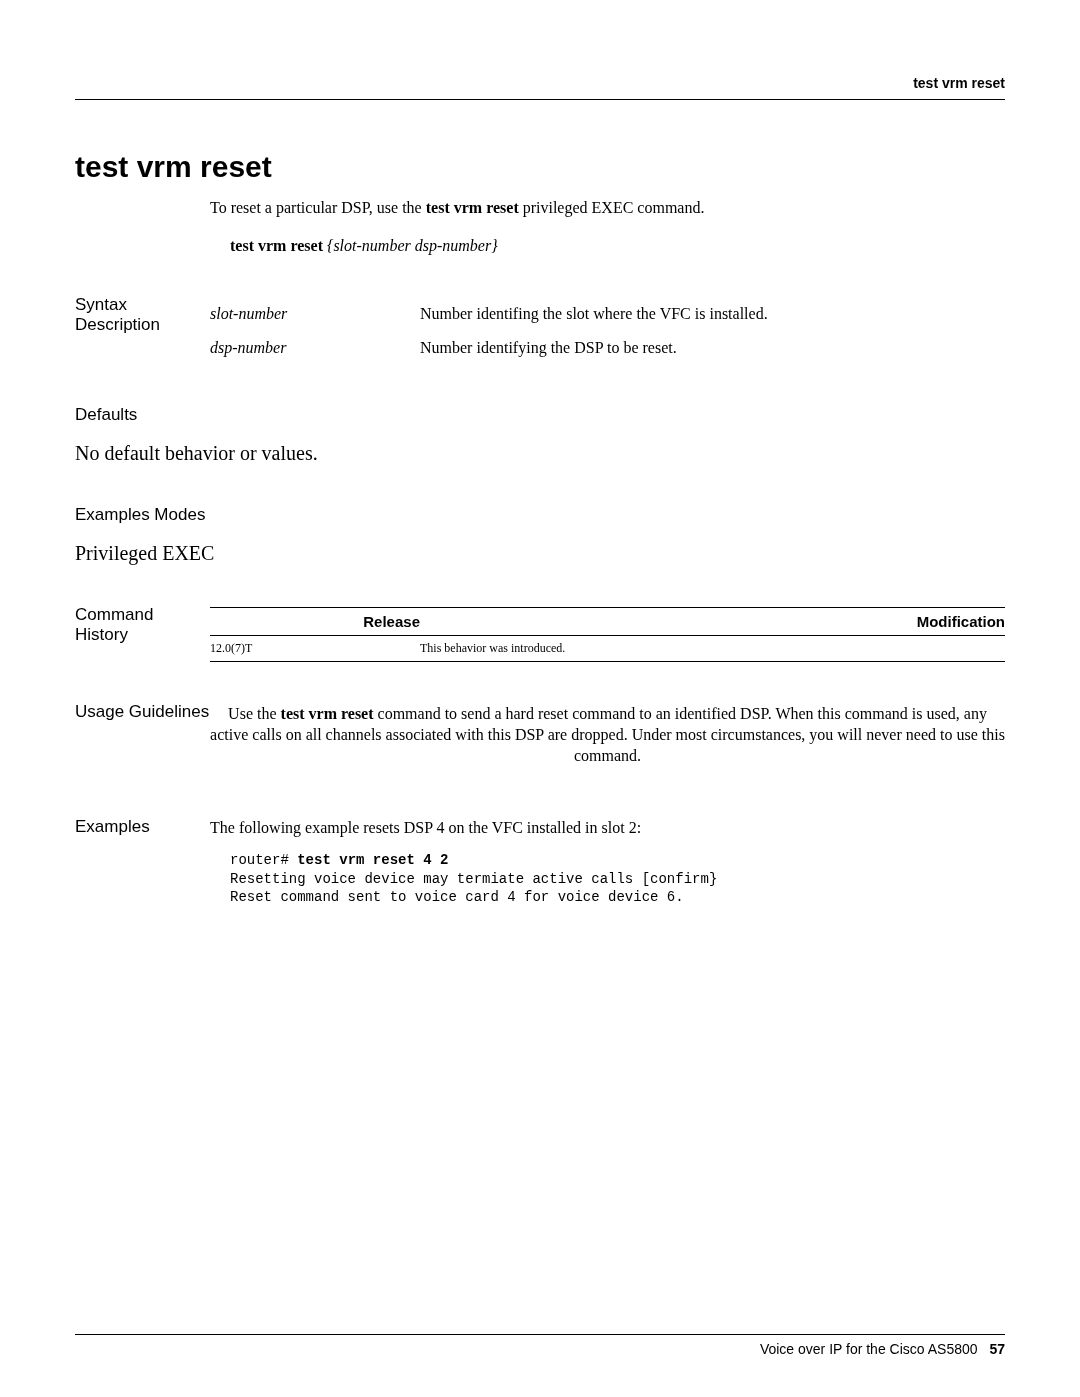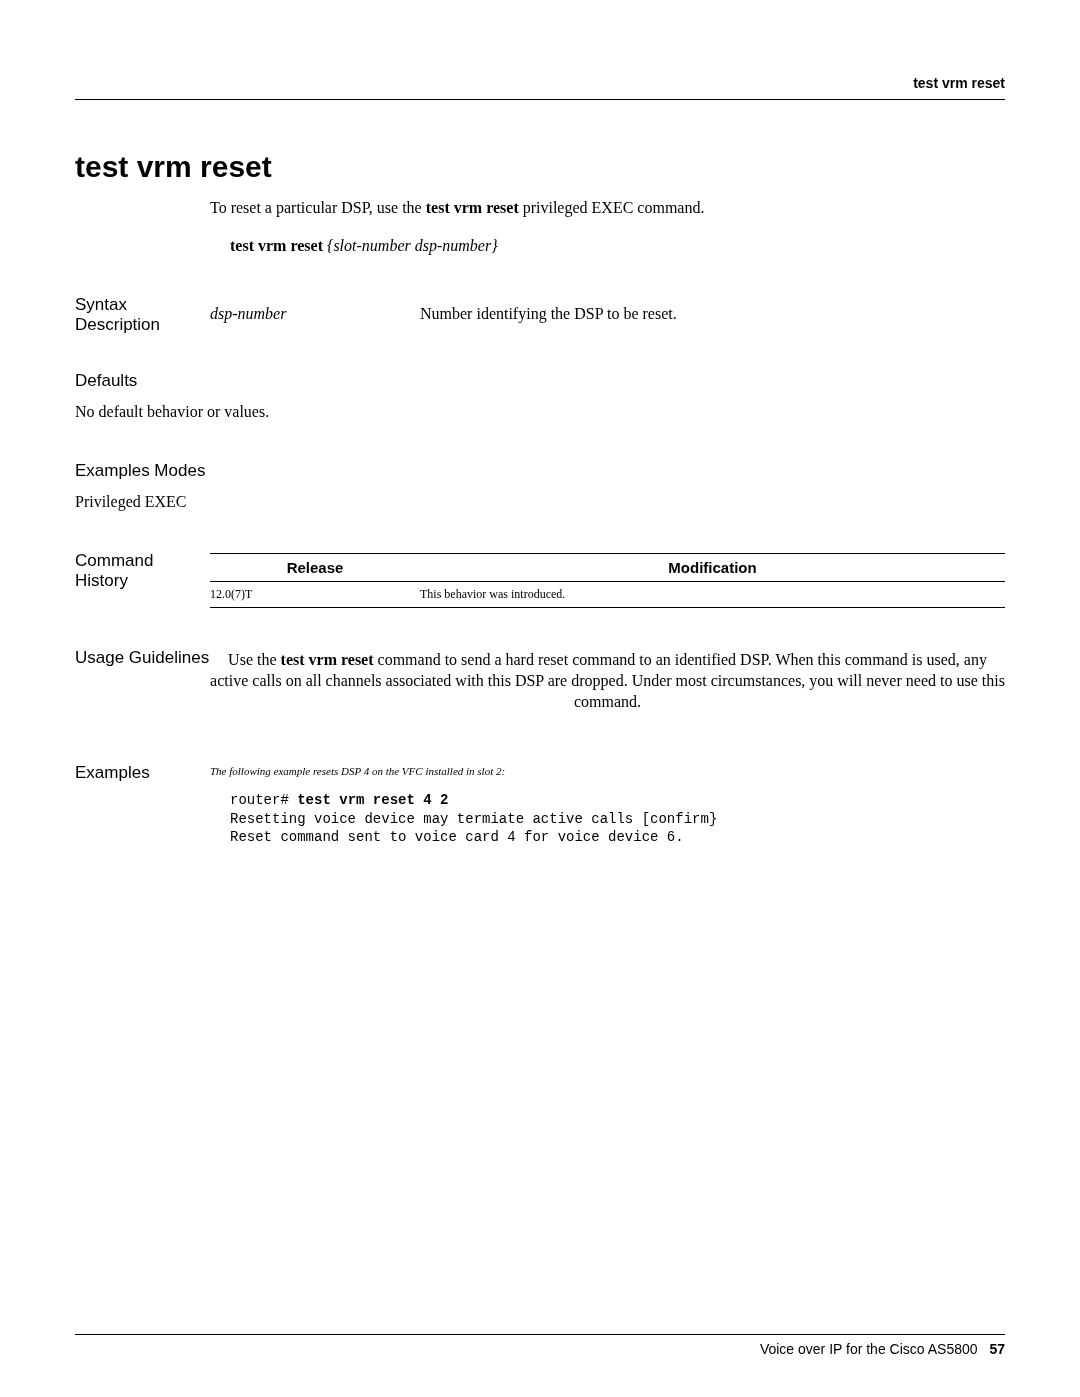--- a/index.html
+++ b/index.html
@@ -66,55 +66,55 @@
     }
     .syntax-table td:first-child {
       font-style: italic;
       width: 210px;
     }
     .section-row {
       margin-bottom: 40px;
       flex-direction: column;
     }
     .section-text {
-      font-size: 16px;
+      font-size: 20px;
+      margin-top: 5px;
     }
     .history-table {
       width: 100%;
       border-collapse: collapse;
       margin-bottom: 40px;
     }
     .history-table th {
       font-family: Arial, Helvetica, sans-serif;
       font-weight: bold;
       font-size: 15px;
-      text-align: center;
+      text-align: right;
       border-top: 1.5px solid #000;
       border-bottom: 1px solid #000;
       padding: 5px 0;
     }
     .history-table td {
       font-size: 12px;
       border-bottom: 1px solid #000;
       padding: 5px 0;
     }
     .history-table th:first-child,
     .history-table td:first-child {
       width: 210px;
     }
     .usage-text {
       font-size: 16px;
       line-height: 1.3;
       margin-bottom: 51px;
       text-align: center;
     }
     .example-intro {
-      font-size: 11px;
+      font-size: 16px;
       margin-bottom: 14px;
-      font-style: italic;
     }
     .code-block {
       font-family: 'Courier New', Courier, monospace;
       font-size: 14px;
       white-space: pre;
       margin-left: 20px;
       line-height: 1.3;
     }
     .footer {
       position: absolute;
@@ -158,20 +158,24 @@
   <p class="syntax-line">
     <span class="bold">test vrm reset</span><span class="italic"> {slot-number dsp-number}</span>
   </p>
 </div>
 
 <div class="section-container">
   <div class="section-heading">Syntax Description</div>
   <div class="section-body">
     <table class="syntax-table">
       <tbody>
+          <tr>
+        <td>slot-number</td>
+        <td>Number identifing the slot where the VFC is installed.</td>
+      </tr>
       <tr>
         <td>dsp-number</td>
         <td>Number identifying the DSP to be reset.</td>
       </tr>
     </tbody>
       </table>
   </div>
 </div>
 
 <div class="section-container section-row">

